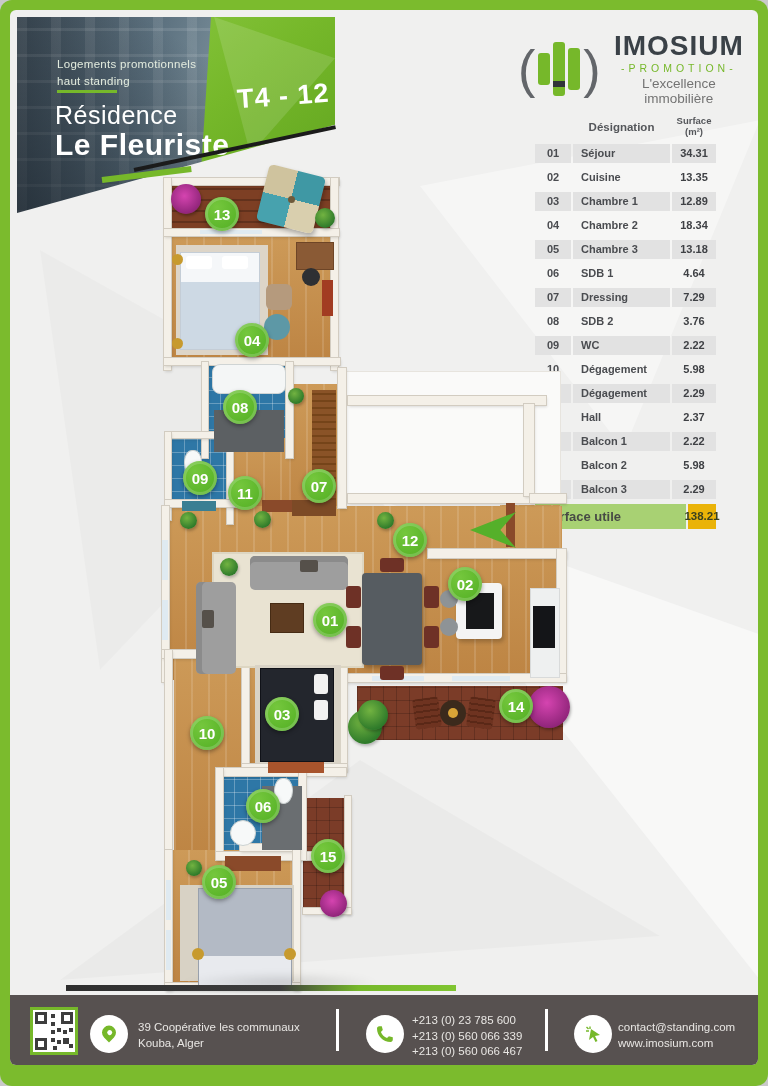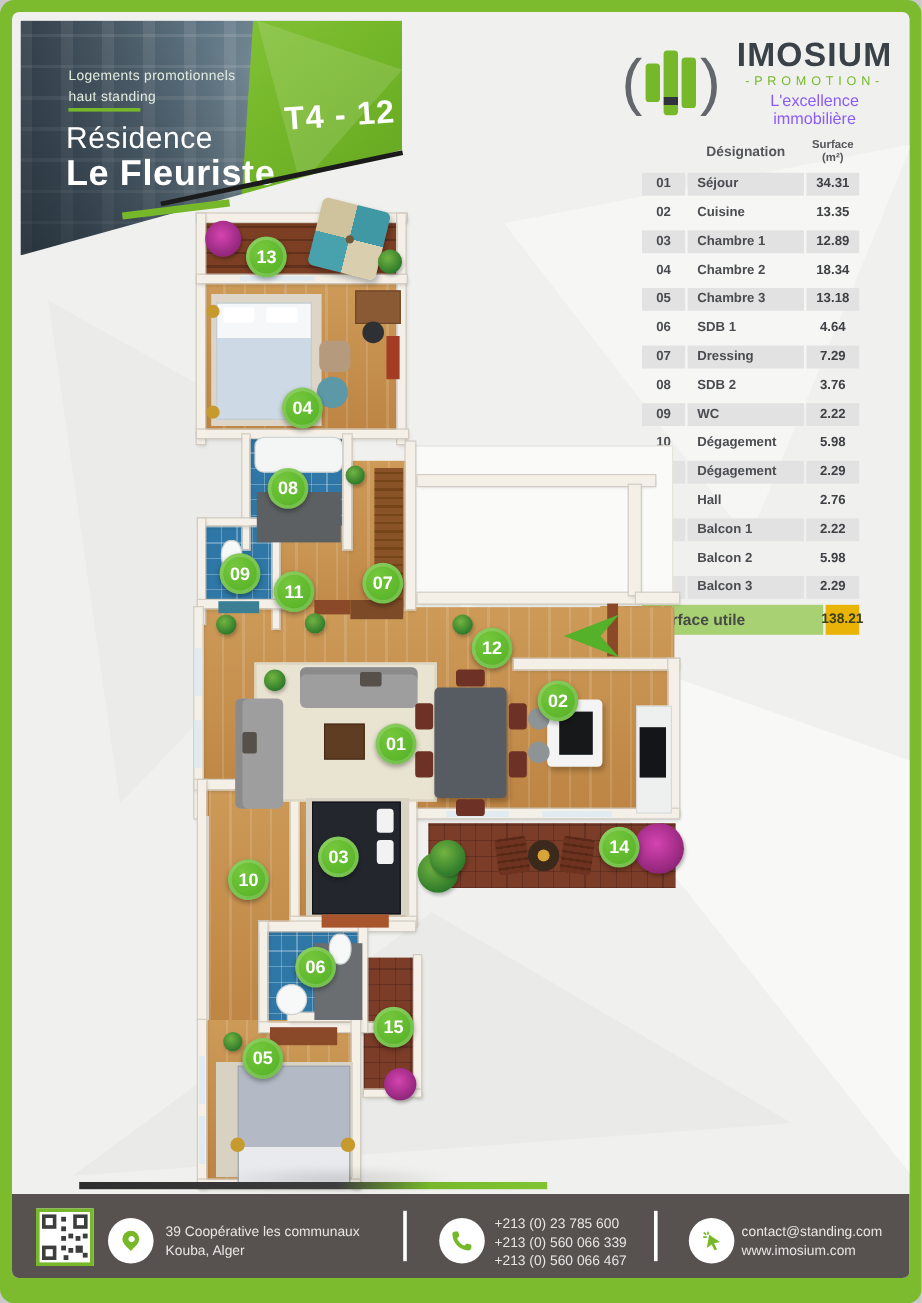--- a/index.html
+++ b/index.html
@@ -33,21 +33,21 @@
   #logo{position:absolute;left:518px;top:28px;width:232px;height:82px;display:flex;align-items:center;}
   .paren{font-size:52px;color:#63666a;font-weight:300;line-height:60px;}
   .bars{display:flex;align-items:center;gap:3px;margin:0 3px;}
   .bar{width:12px;border-radius:3px;background:#76b82a;}
   .bar.b1{height:32px;}
   .bar.b2{height:54px;background:linear-gradient(#76b82a 0 72%,#30343a 72% 84%,#76b82a 84%);}
   .bar.b3{height:42px;}
   .logotext{margin-left:7px;text-align:center;}
   .logoname{font-size:28px;font-weight:800;color:#3a4147;letter-spacing:1px;line-height:28px;}
   .logopromo{font-size:10.5px;font-weight:normal;color:#76b82a;letter-spacing:4px;margin-top:2px;}
-  .logoslogan{font-size:13.5px;color:#8b5cf6;margin-top:2px;}
+  .logoslogan{font-size:13.5px;color:#737373;margin-top:2px;}
   
   #stable{position:absolute;left:535px;top:116px;width:181px;}
   .thead{display:flex;gap:2px;margin-bottom:6px;align-items:center;}
   .thead .hnum{width:36px;}
   .thead .hlbl{flex:1;text-align:center;font-size:11.5px;font-weight:bold;color:#54565a;}
   .thead .hval{width:44px;text-align:center;font-size:9.5px;font-weight:bold;color:#54565a;line-height:1.15;}
   .trow{display:flex;gap:2px;height:19px;margin-bottom:5px;}
   .tcell{display:flex;align-items:center;font-size:11px;color:#4a4c50;}
   .trow.shaded .tcell{background:#e2e2e2;}
   .tcell.num{width:36px;justify-content:center;font-weight:bold;}
@@ -190,21 +190,21 @@
               <div class="tcell val">5.98</div>
             </div>
             <div class="trow shaded">
               <div class="tcell num">11</div>
               <div class="tcell lbl">Dégagement</div>
               <div class="tcell val">2.29</div>
             </div>
             <div class="trow">
               <div class="tcell num">12</div>
               <div class="tcell lbl">Hall</div>
-              <div class="tcell val">2.76</div>
+              <div class="tcell val">2.37</div>
             </div>
             <div class="trow shaded">
               <div class="tcell num">13</div>
               <div class="tcell lbl">Balcon 1</div>
               <div class="tcell val">2.22</div>
             </div>
             <div class="trow">
               <div class="tcell num">14</div>
               <div class="tcell lbl">Balcon 2</div>
               <div class="tcell val">5.98</div>

